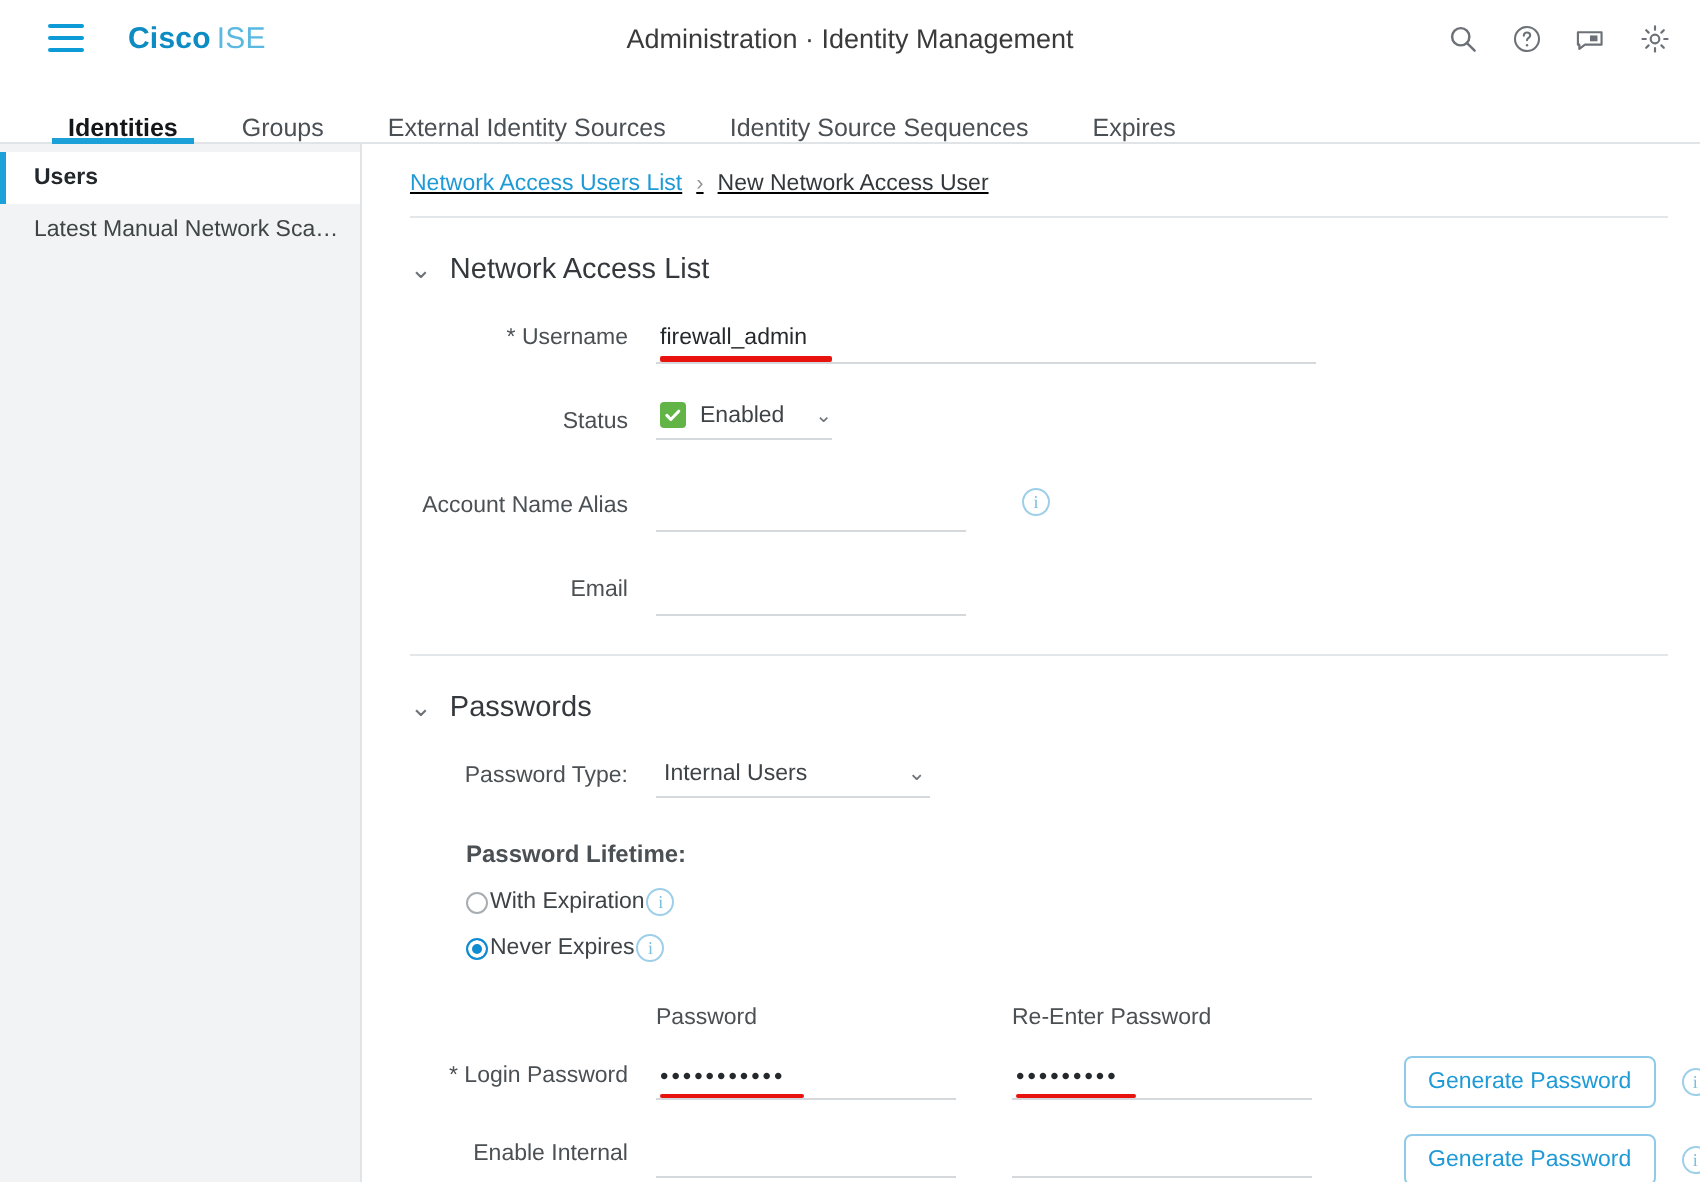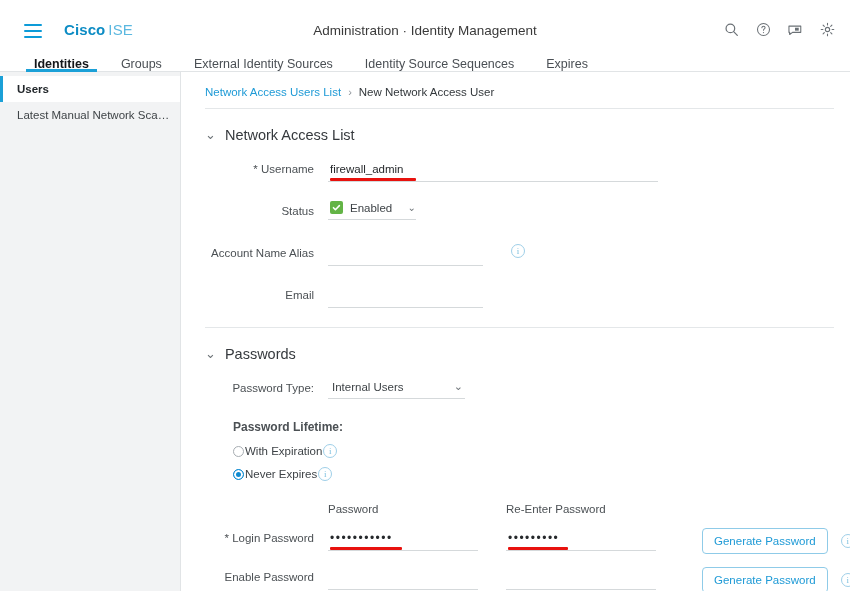--- a/index.html
+++ b/index.html
@@ -8,21 +8,21 @@
     width: 850px; height: 591px;
     background: #ffffff;
     font-family: "Liberation Sans", sans-serif;
     overflow: hidden;
   }
 
   
   .topbar {
     height: 38px;
     display: flex;
-    align-items: flex-end;
+    align-items: center;
     background: #ffffff;
     position: relative;
   }
   .hamburger {
     width: 18px; height: 14px;
     margin-left: 24px;
     display: flex; flex-direction: column; justify-content: space-between;
     cursor: pointer;
   }
   .hamburger span {
@@ -125,20 +125,21 @@
   .content {
     flex: 1;
     padding: 14px 16px 0 24px;
     overflow: hidden;
     position: relative;
   }
   .breadcrumb {
     font-size: 11.5px;
     display: flex; align-items: center; gap: 7px;
     padding-bottom: 10px;
+    text-decoration: underline;
   }
   .crumb-link { color: #1e9ad6; cursor: pointer; }
   .crumb-sep  { color: #8d9399; font-size: 11px; }
   .crumb-cur  { color: #33383c; }
   .divider {
     height: 1px;
     background: #e4e7e9;
     margin: 0 0 0 0;
   }
 
@@ -484,21 +485,21 @@
         <input class="uline-input pwd" value="•••••••••" style="">
         <div class="redline" style="width:60px"></div>
       </div>
       <div class="gen-wrap">
         <button class="gen-btn">Generate Password</button>
         <span class="info-icon">i</span>
       </div>
     </div>
 
     <div class="pwd-row">
-      <div class="lab">Enable Password</div>
+      <div class="lab">Enable Internal</div>
       <div class="pwd-cell">
         <input class="uline-input pwd" value="" style="">
       </div>
       <div class="pwd-cell">
         <input class="uline-input pwd" value="" style="">
       </div>
       <div class="gen-wrap">
         <button class="gen-btn">Generate Password</button>
         <span class="info-icon">i</span>
       </div>

